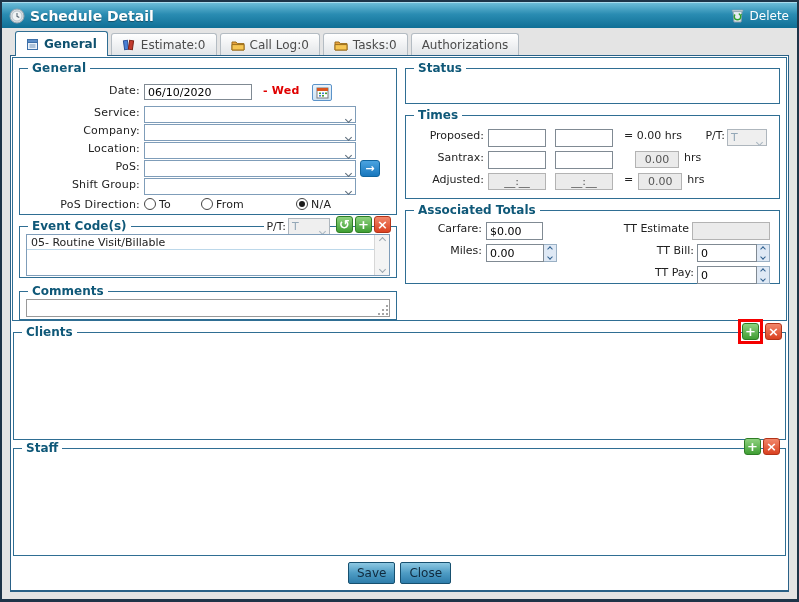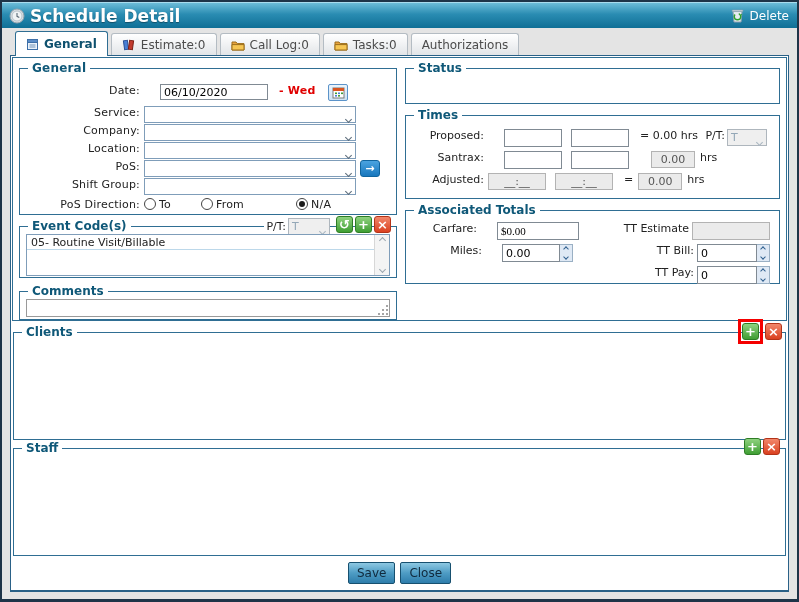--- a/index.html
+++ b/index.html
@@ -3,21 +3,21 @@
 <meta charset="utf-8">
 <style>
   * { box-sizing: border-box; margin: 0; padding: 0; }
   body { background:#9a9a9a; font-family:"DejaVu Sans","Liberation Sans",sans-serif; font-size:11px; color:#222; }
   .window { width:799px; height:602px; border:2px solid #1e3448; border-bottom-width:3px; background:#e4e4e4; position:relative; overflow:hidden; }
 
   
   .titlebar { height:26px; display:flex; align-items:center; padding:0 8px 0 7px;
     background:linear-gradient(#6cbcd8 0%, #2a8cb2 45%, #0f6f96 100%);
     border-top:1px solid #a9dcee; }
-  .titlebar .title { color:#fff; font-weight:bold; font-size:17px; margin-left:5px; text-shadow:0 1px 1px rgba(0,0,0,.35); }
+  .titlebar .title { color:#fff; font-weight:bold; font-size:14px; margin-left:5px; text-shadow:0 1px 1px rgba(0,0,0,.35); }
   .delete-btn { margin-left:auto; display:flex; align-items:center; gap:4px; color:#fff; font-size:12px; cursor:pointer; }
 
   
   .tabstrip { height:27px; display:flex; align-items:flex-end; gap:3px; padding-left:13px; position:relative; z-index:2; }
   .tab { height:22px; display:flex; align-items:center; gap:5px; padding:0 10px;
     background:linear-gradient(#ffffff,#e2e5e8); border:1px solid #b4bcc3; border-bottom:none;
     border-radius:3px 3px 0 0; color:#4c4c4c; font-size:12px; cursor:pointer; }
   .tab.active { height:25px; background:#fff; border-color:#2f6e93; color:#0f516e; font-weight:bold;
     margin-bottom:-1px; position:relative; z-index:3; }
 
@@ -28,21 +28,21 @@
   .col-right { flex:1; display:flex; flex-direction:column; }
 
   
   .gb { position:relative; border:1px solid #2f6e93; background:#fff; }
   .gb > .lg { position:absolute; top:-8px; left:8px; background:#fff; padding:0 4px;
     font-weight:bold; font-size:12px; color:#0f5878; line-height:14px; }
 
   
   .frow { display:flex; align-items:flex-start; height:16px; margin:2px 6px 0; }
   .lbl { width:118px; text-align:right; padding-right:4px; white-space:nowrap; }
-  .inp { height:16px; border:1px solid #808a93; font:inherit; padding:0 3px; background:#fff;margin-left:16px; }
+  .inp { height:16px; border:1px solid #808a93; font:inherit; padding:0 3px; background:#fff; }
   .sel { position:relative; height:17px; border:1px solid #7f9db9; background:#fff; display:flex; align-items:center; padding:0 18px 0 3px; cursor:pointer; }
   .sel .chvbox { position:absolute; right:4px; top:5px; }
   .sel.dis { background:#efefef; color:#93a7b7; border-color:#aeb6bd; }
   .chv { display:inline-block; width:5px; height:5px; border-right:1.6px solid currentColor; border-bottom:1.6px solid currentColor; transform:rotate(45deg); color:#5a6b7a; }
   .chv.up { transform:rotate(-135deg); }
   .ro { background:#ebebeb; border:1px solid #b3b3b3; color:#555; display:flex; align-items:center; justify-content:center; height:17px; }
   .radio { width:12px; height:12px; border:1px solid #444; border-radius:50%; background:#fff; display:inline-block; position:relative; cursor:pointer; }
   .radio.checked::after { content:""; position:absolute; inset:2px; border-radius:50%; background:#1b1b1b; }
   .red { color:#e00000; font-weight:bold; }
 
@@ -288,21 +288,21 @@
             <span style="margin-left:5px;">hrs</span>
           </div>
         </div>
 
         <div class="gb" style="margin-top:11px; height:74px;">
           <span class="lg">Associated Totals</span>
           <div style="display:flex; margin-top:11px;">
             <div style="width:48%;">
               <div class="frow" style="height:18px; margin-top:0;">
                 <span class="lbl" style="width:74px;">Carfare:</span>
-                <input class="inp" style="width: 82px; height: 18px; font-family: Liberation Serif, serif;" value="$0.00">
+                <input class="inp" style="width: 57px; height: 18px;" value="$0.00">
               </div>
               <div class="frow" style="height:18px; margin-top:4px;">
                 <span class="lbl" style="width:74px;">Miles:</span>
                 <input class="inp" style="width: 58px; height: 18px;" value="0.00">
                 <span class="spin" style="height:18px;">
                   <div>
                       <span class="chv up"></span>
                     </div>
                   <div>
                       <span class="chv"></span>

